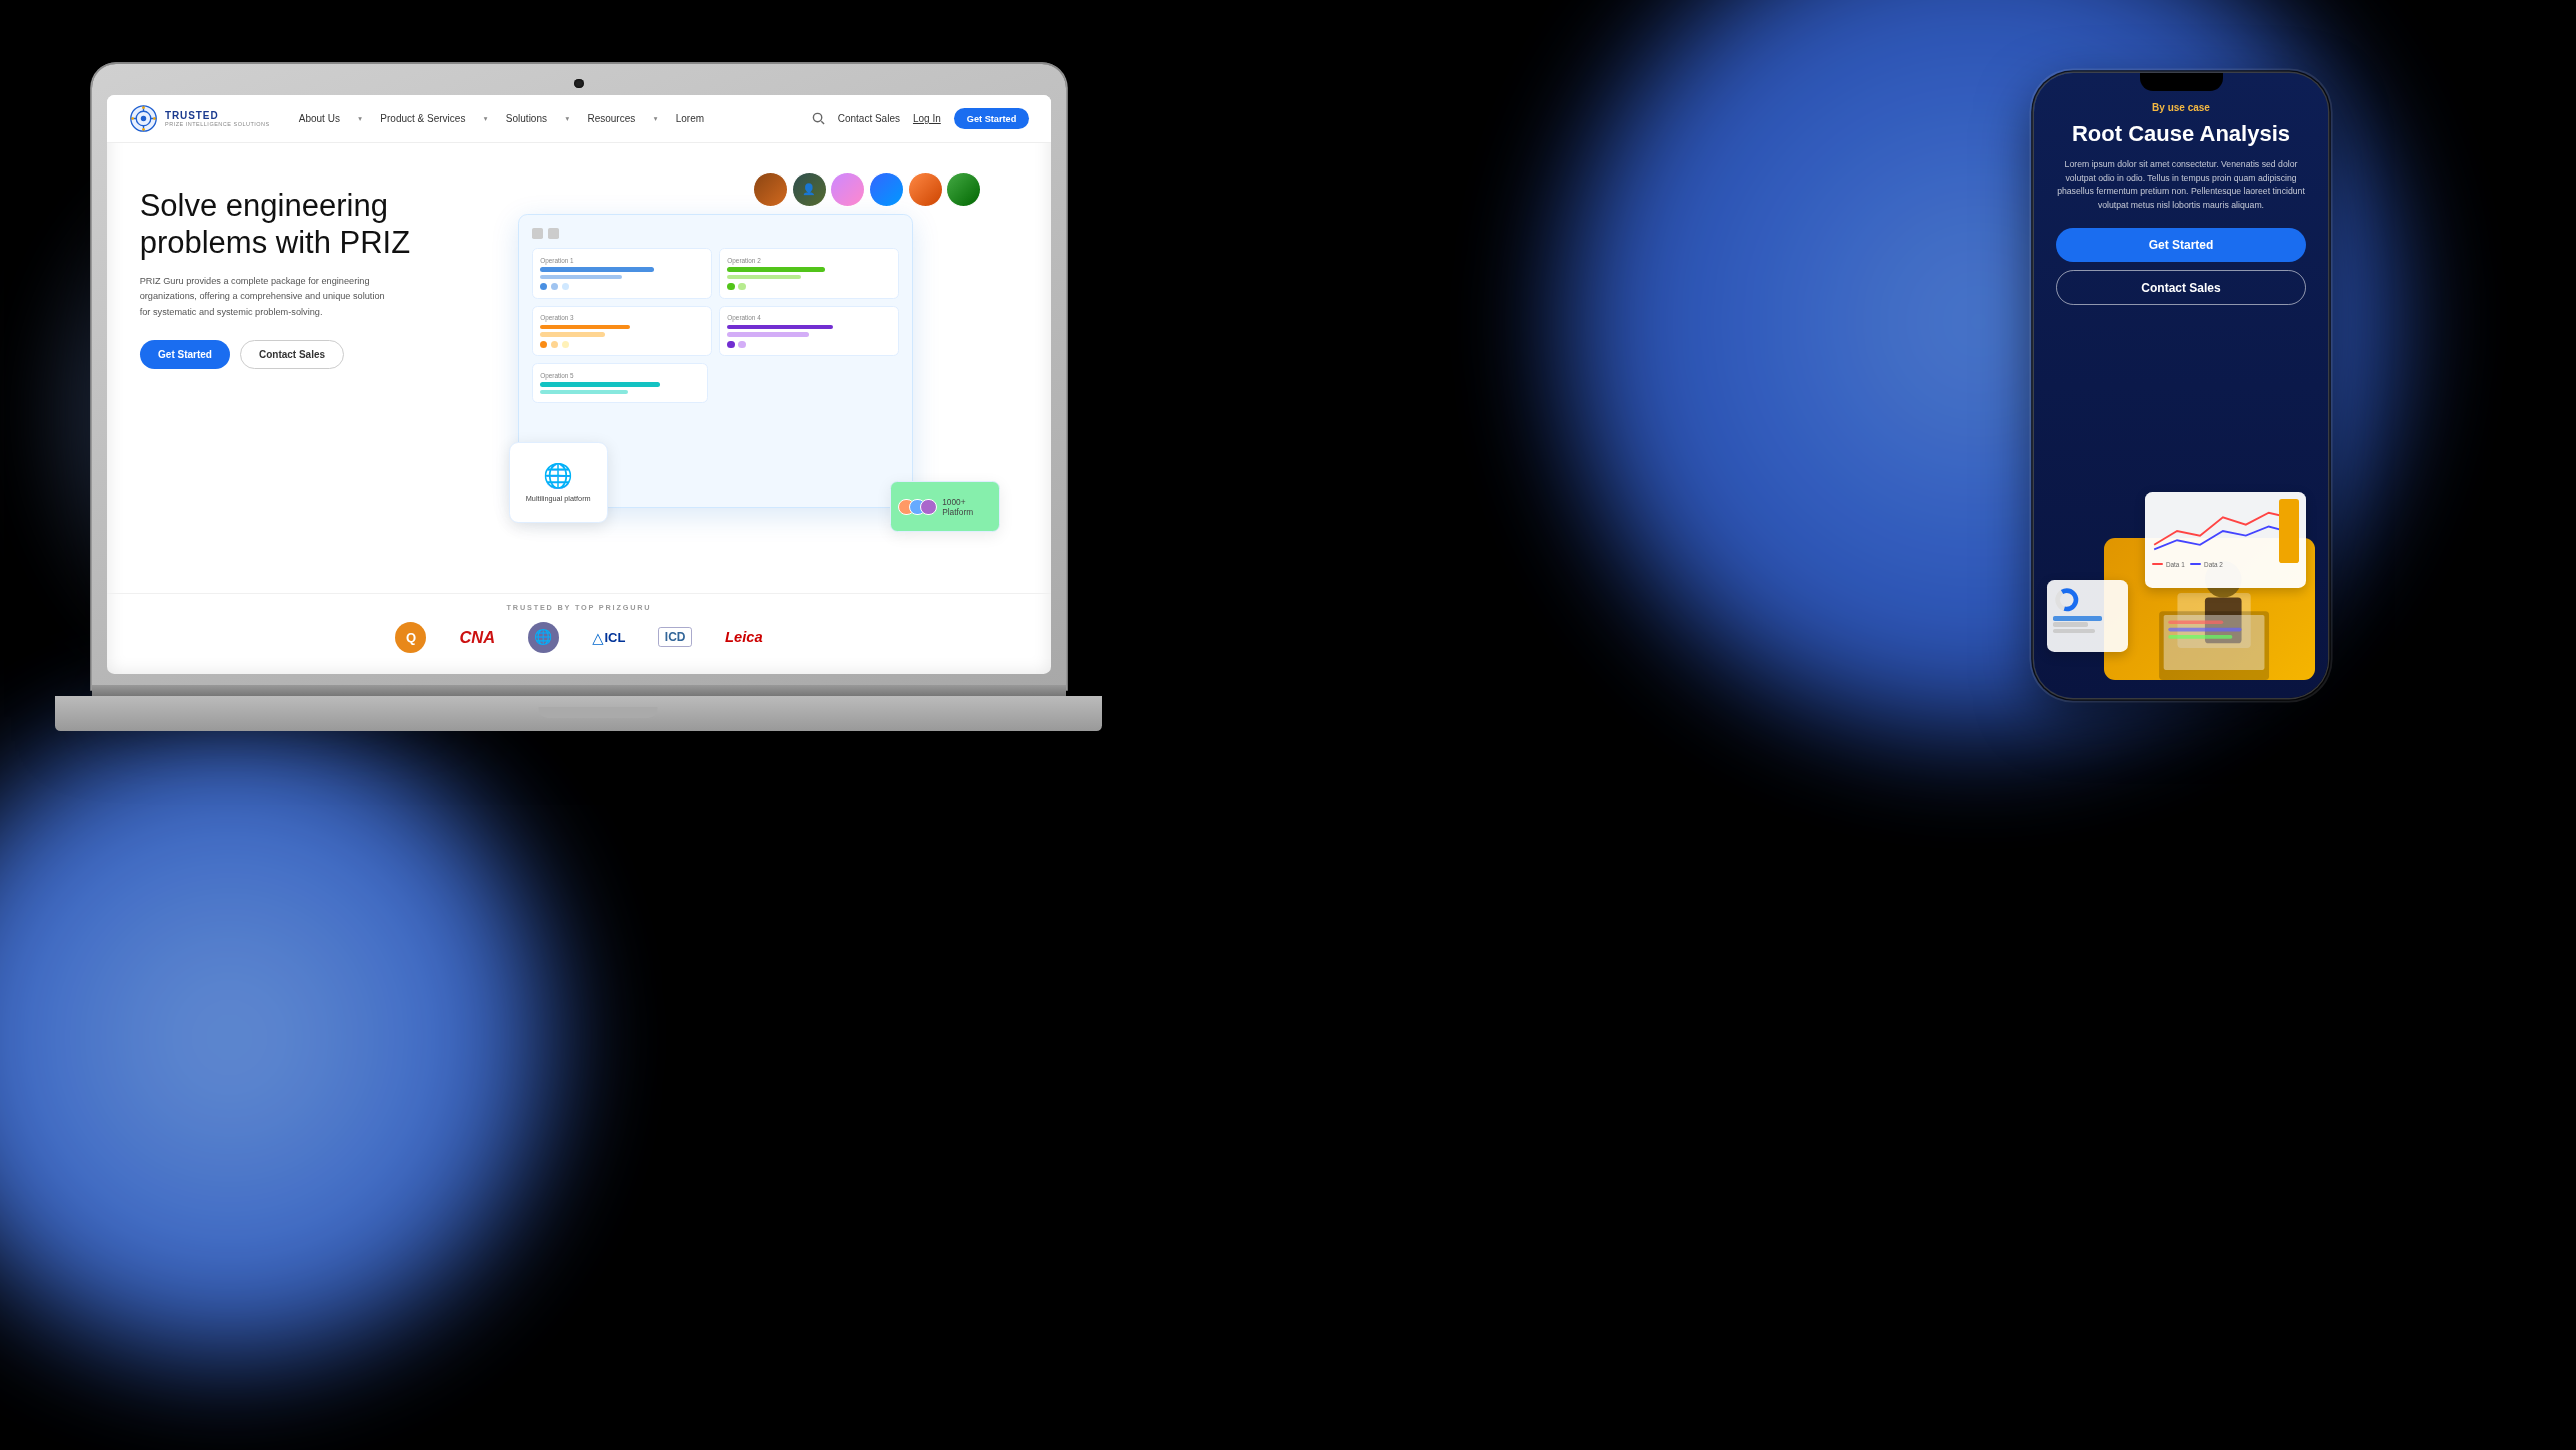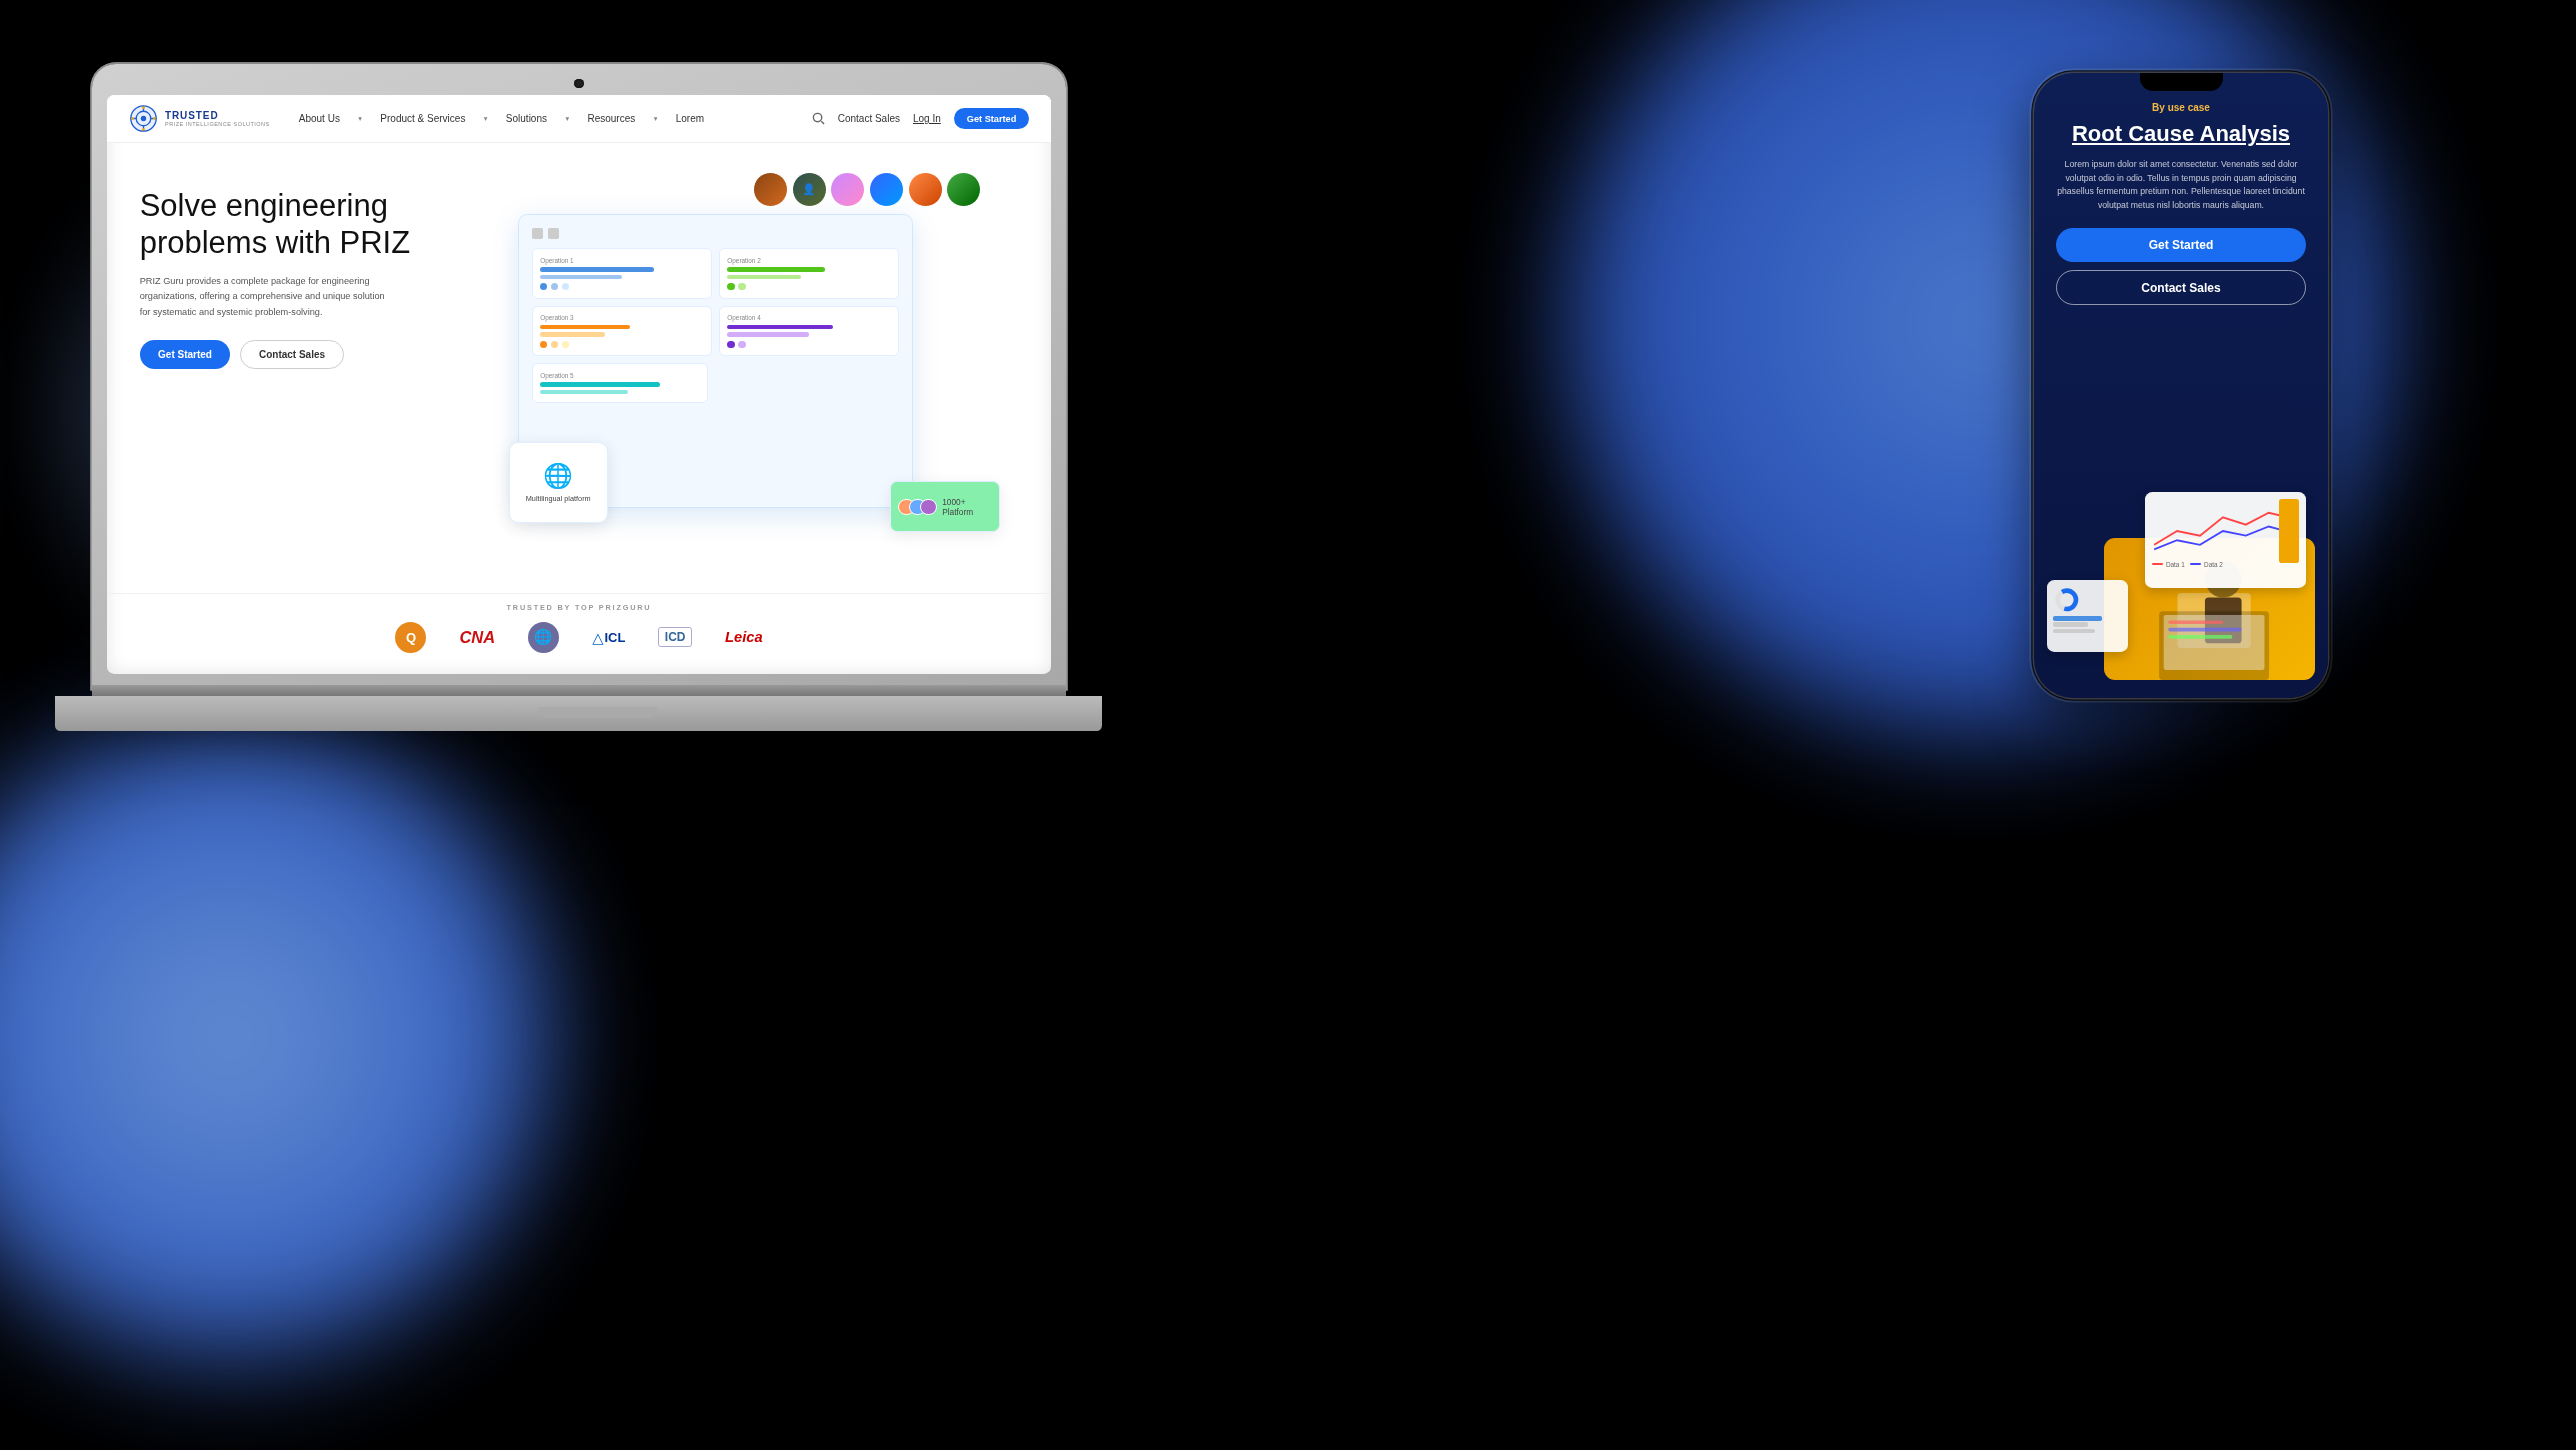--- a/index.html
+++ b/index.html
@@ -312,21 +312,21 @@
     ">
 
       <div style="
         width:83px; height:18.4px;
         background:#000; border-radius:0 0 13px 13px;
         margin:0 auto 11px;
       "></div>
 
       <div style="padding:0 7.3px;color:#fff;text-align:center;">
         <div style="font-size:10px;color:#f5b942;font-weight:600;margin-bottom:7.3px;">By use case</div>
-        <h2 style="font-size:22px;font-weight:900;color:#fff;line-height:1.18;margin-bottom:11px;text-decoration:underline;">Root Cause Analysis</h2>
+        <h2 style="font-size:22px;font-weight:900;color:#fff;line-height:1.18;margin-bottom:11px;">Root Cause Analysis</h2>
         <p style="font-size:8.7px;color:rgba(255,255,255,0.75);line-height:1.6;margin-bottom:14.7px;text-align:center;">Lorem ipsum dolor sit amet consectetur. Venenatis sed dolor volutpat odio in odio. Tellus in tempus proin quam adipiscing phasellus fermentum pretium non. Pellentesque laoreet tincidunt volutpat metus nisl lobortis mauris aliquam.</p>
 
         <button style="
           display:block; width:100%;
           background:#1a6df0; color:#fff;
           padding:10px; border-radius:22px;
           font-size:12px; font-weight:600;
           border:none; cursor:pointer;
           margin-bottom:8.3px;
         ">Get Started</button>

